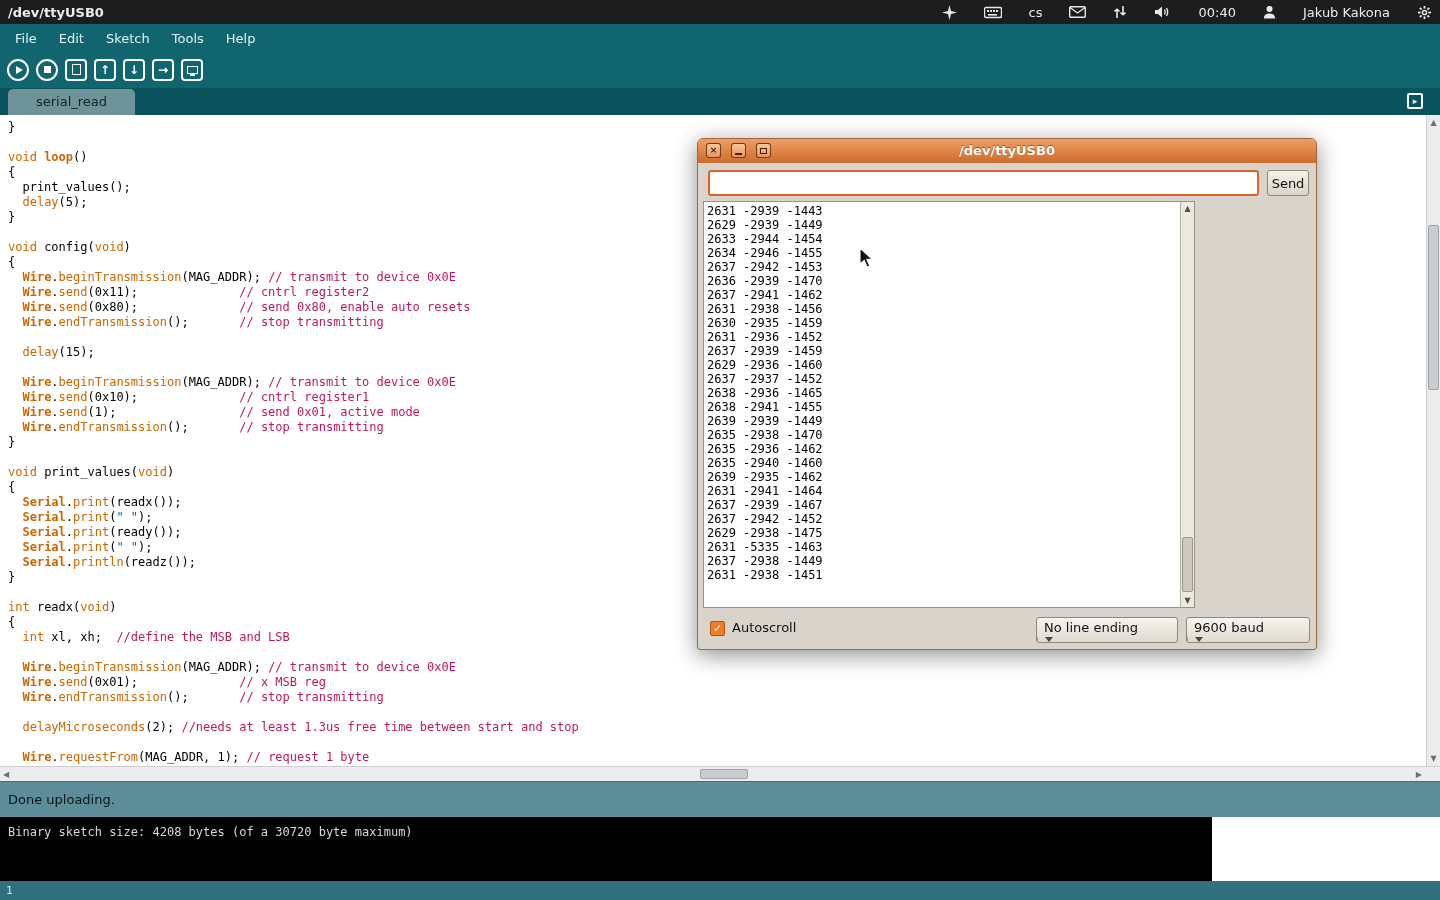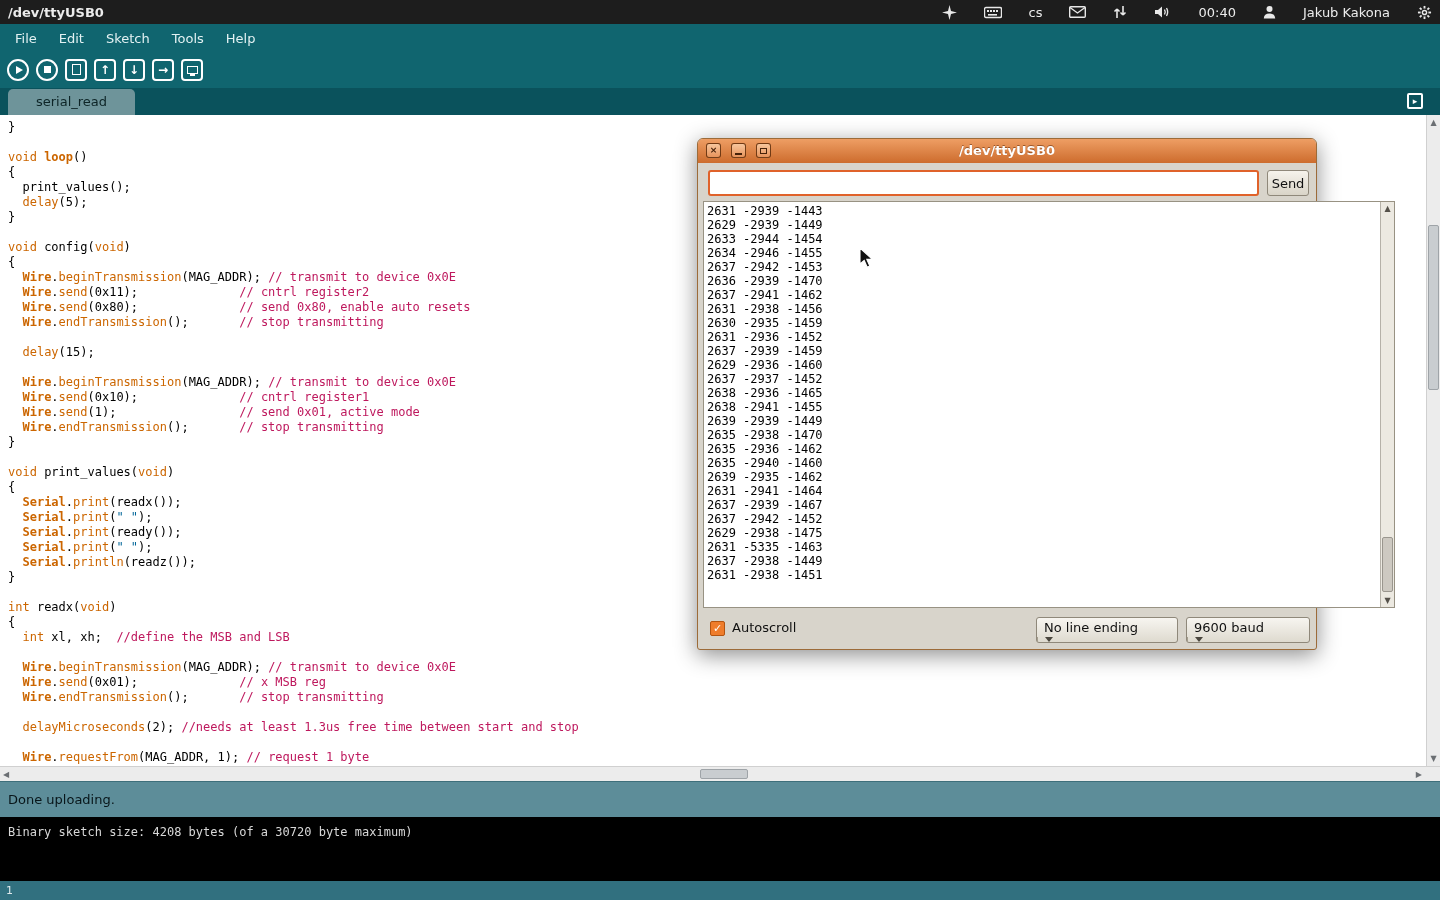--- a/index.html
+++ b/index.html
@@ -59,21 +59,21 @@
   .hscroll { position:absolute; left:0; top:766px; width:1440px; height:15px;
     background:#ececec; border-top:1px solid #d0d0d0; }
   .hscroll .thumb { position:absolute; left:700px; top:2px; width:48px; height:10px;
     background:#c9cdd0; border:1px solid #9fa4a8; border-radius:2px; }
   .hscroll .arr-l { left:3px; top:3px; position:absolute; color:#6b6f73; font-size:8px; }
   .hscroll .arr-r { right:18px; top:3px; position:absolute; color:#6b6f73; font-size:8px; }
   
   .statusbar { position:absolute; left:0; top:781px; width:1440px; height:36px;
     background:#5d8d99; border-top:1px solid #3e6f7b; color:#09161a; font-size:13px;
     display:flex; align-items:center; padding-left:8px; }
-  .console { position:absolute; left:0; top:817px; width:1440px; height:64px;
+  .console { position:absolute; left:0; top:817px; width:1212px; height:64px;
     background:#000; color:#d8d8d8; font-family:"DejaVu Sans Mono", monospace;
     font-size:12px; padding:8px; }
   .footer { position:absolute; left:0; top:881px; width:1440px; height:19px;
     background:#31707f; color:#dfe9ec; font-size:11px; display:flex;
     align-items:center; padding-left:6px; }
   
   .serial-window { position:absolute; left:697px; top:138px; width:620px; height:512px;
     background:#d8d4cb; border:1px solid #9c6b39; border-radius:6px 6px 3px 3px;
     box-shadow:0 5px 22px rgba(0,0,0,0.45); }
   .titlebar { position:relative; height:24px; border-radius:5px 5px 0 0;
@@ -87,21 +87,21 @@
     display:flex; align-items:center; justify-content:center; line-height:1; }
   .win-btn .minbar { width:7px; height:2px; background:#46220a; margin-top:7px; }
   .win-btn .maxbox { width:7px; height:6px; border:1px solid #46220a; }
   .serial-input { position:absolute; left:10px; top:31px; width:551px; height:26px;
     border:2px solid #e0622a; border-radius:3px; background:#fff; font-size:13px;
     padding:0 5px; font-family:"DejaVu Sans", sans-serif; outline:none; }
   .send-btn { position:absolute; left:569px; top:31px; width:42px; height:26px;
     background:linear-gradient(#f6f3ec,#d9d4c8); border:1px solid #8f887a;
     border-radius:3px; font-size:13px; color:#111; display:flex; align-items:center;
     justify-content:center; font-family:"DejaVu Sans", sans-serif; }
-  .serial-output { position:absolute; left:5px; top:62px; width:692px; height:407px;
+  .serial-output { position:absolute; left:5px; top:62px; width:492px; height:407px;
     background:#fff; border:1px solid #989283; }
   .serial-lines { position:absolute; left:0; top:0; right:15px; bottom:0;
     padding:2px 0 0 3px; font-family:"DejaVu Sans Mono", monospace; font-size:12px;
     color:#000; overflow:hidden; }
   .serial-line { height:14px; line-height:14px; white-space:pre; }
   .s-scroll { position:absolute; right:0; top:0; width:14px; bottom:0;
     background:#ece9e1; border-left:1px solid #b5b1a8; }
   .s-scroll .thumb { position:absolute; left:1px; top:335px; width:11px; height:55px;
     background:#cdc9c1; border:1px solid #9a968e; border-radius:2px; }
   .s-arrow { position:absolute; width:100%; text-align:center; color:#55514a; font-size:8px; }

